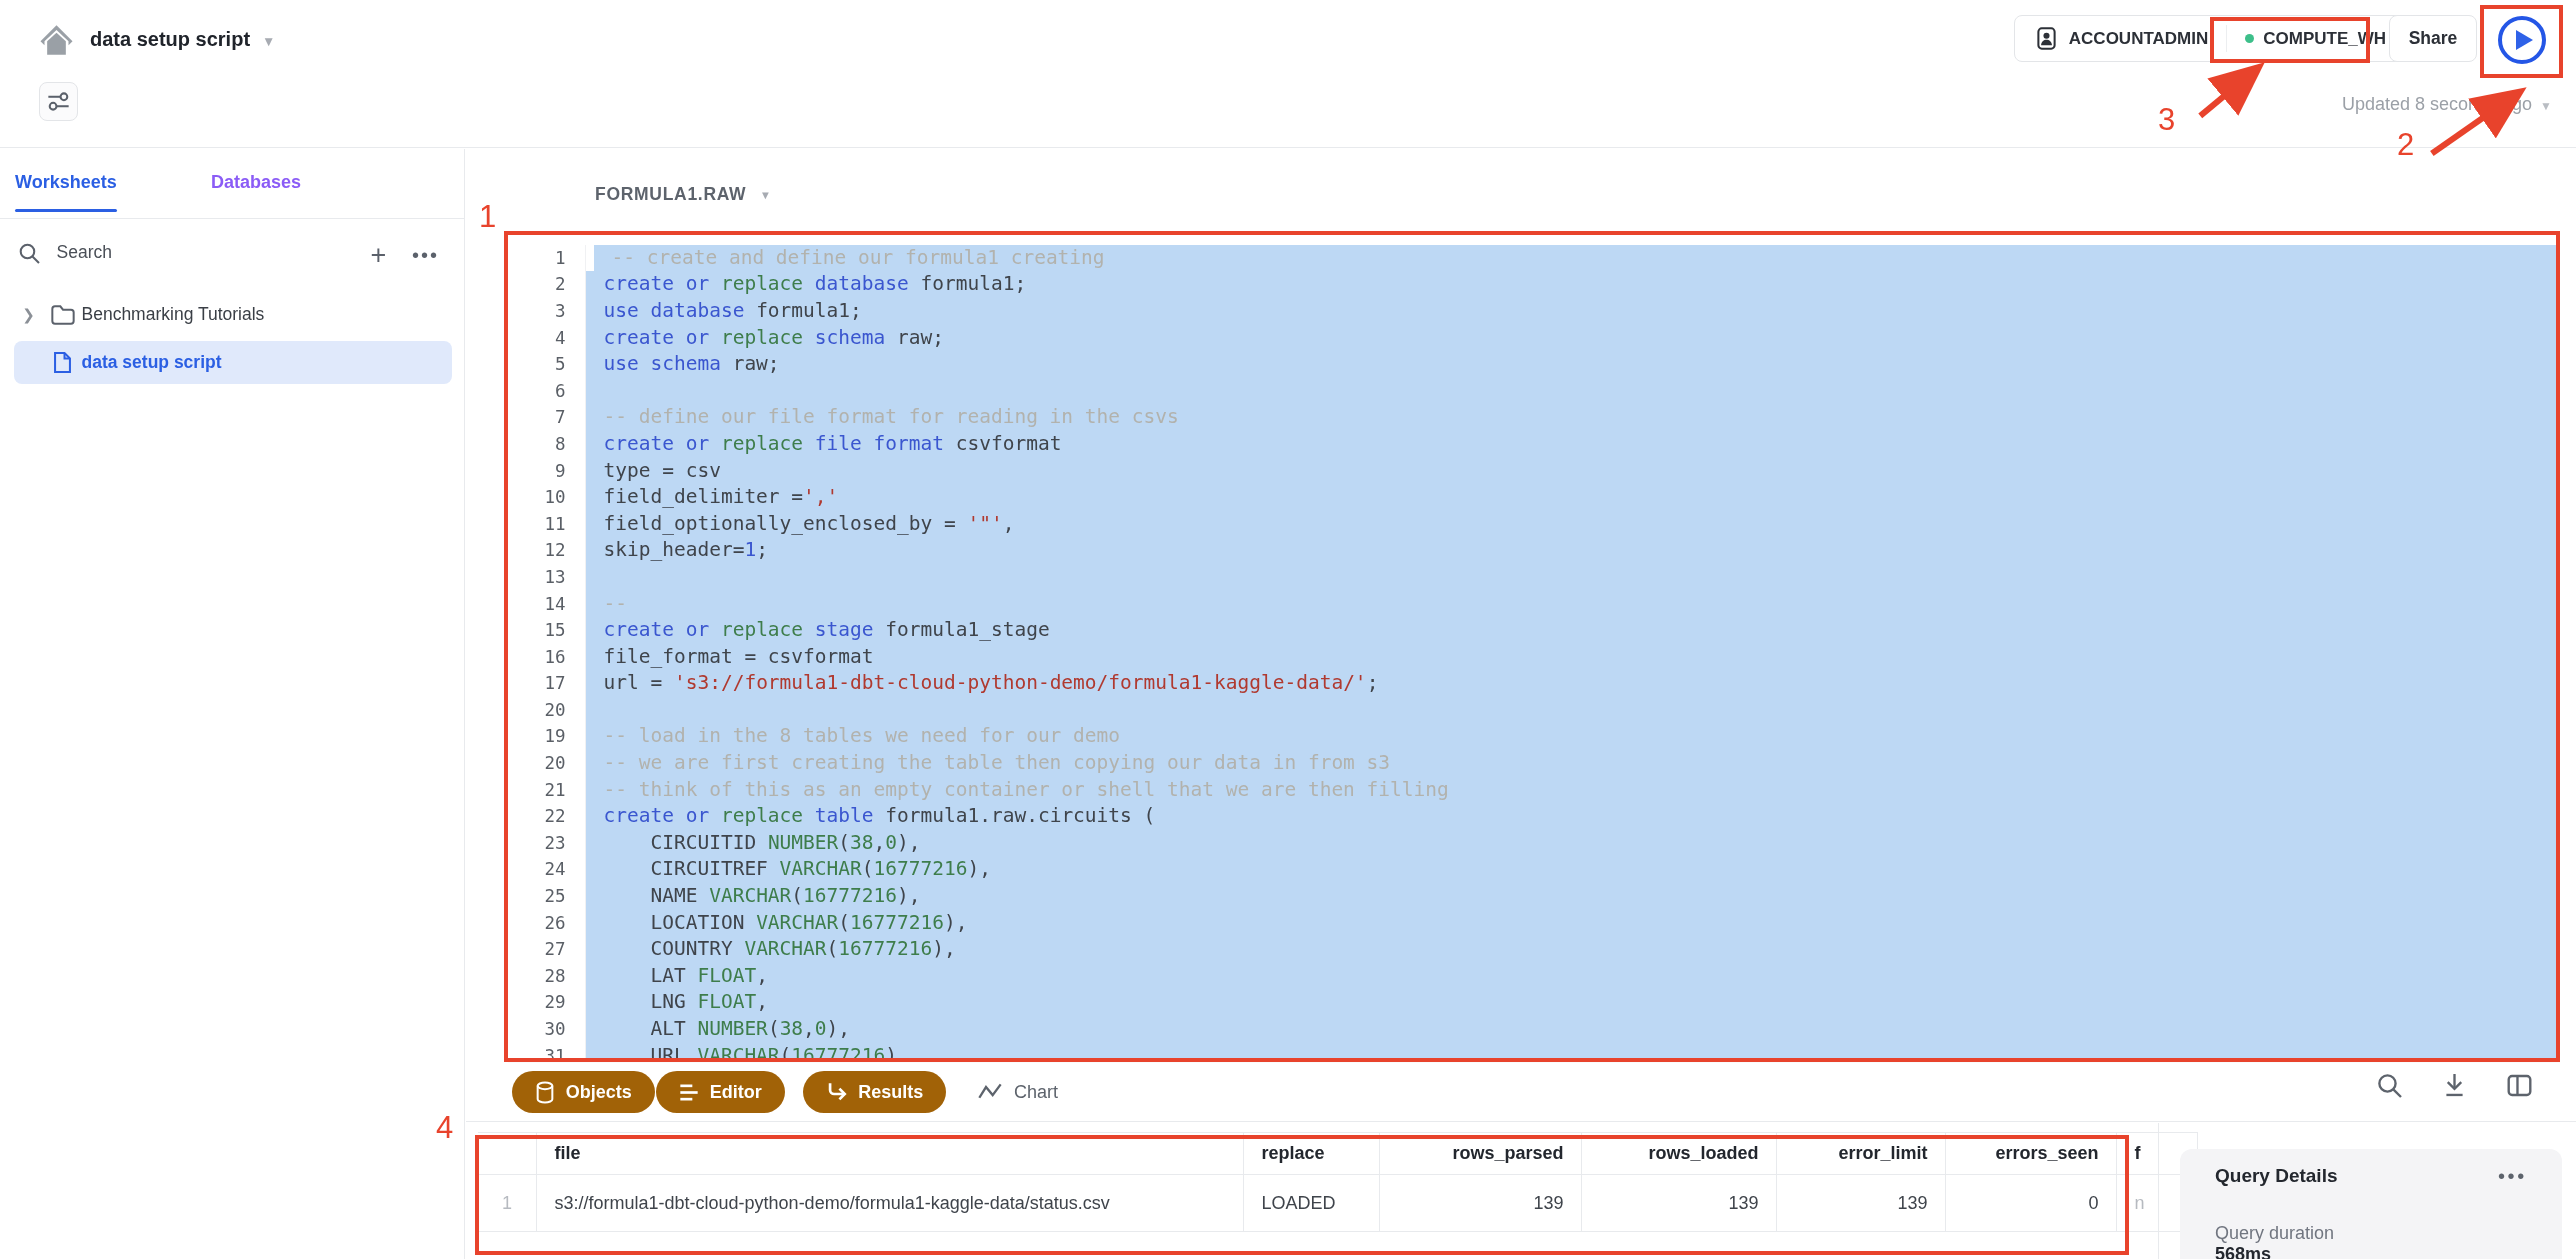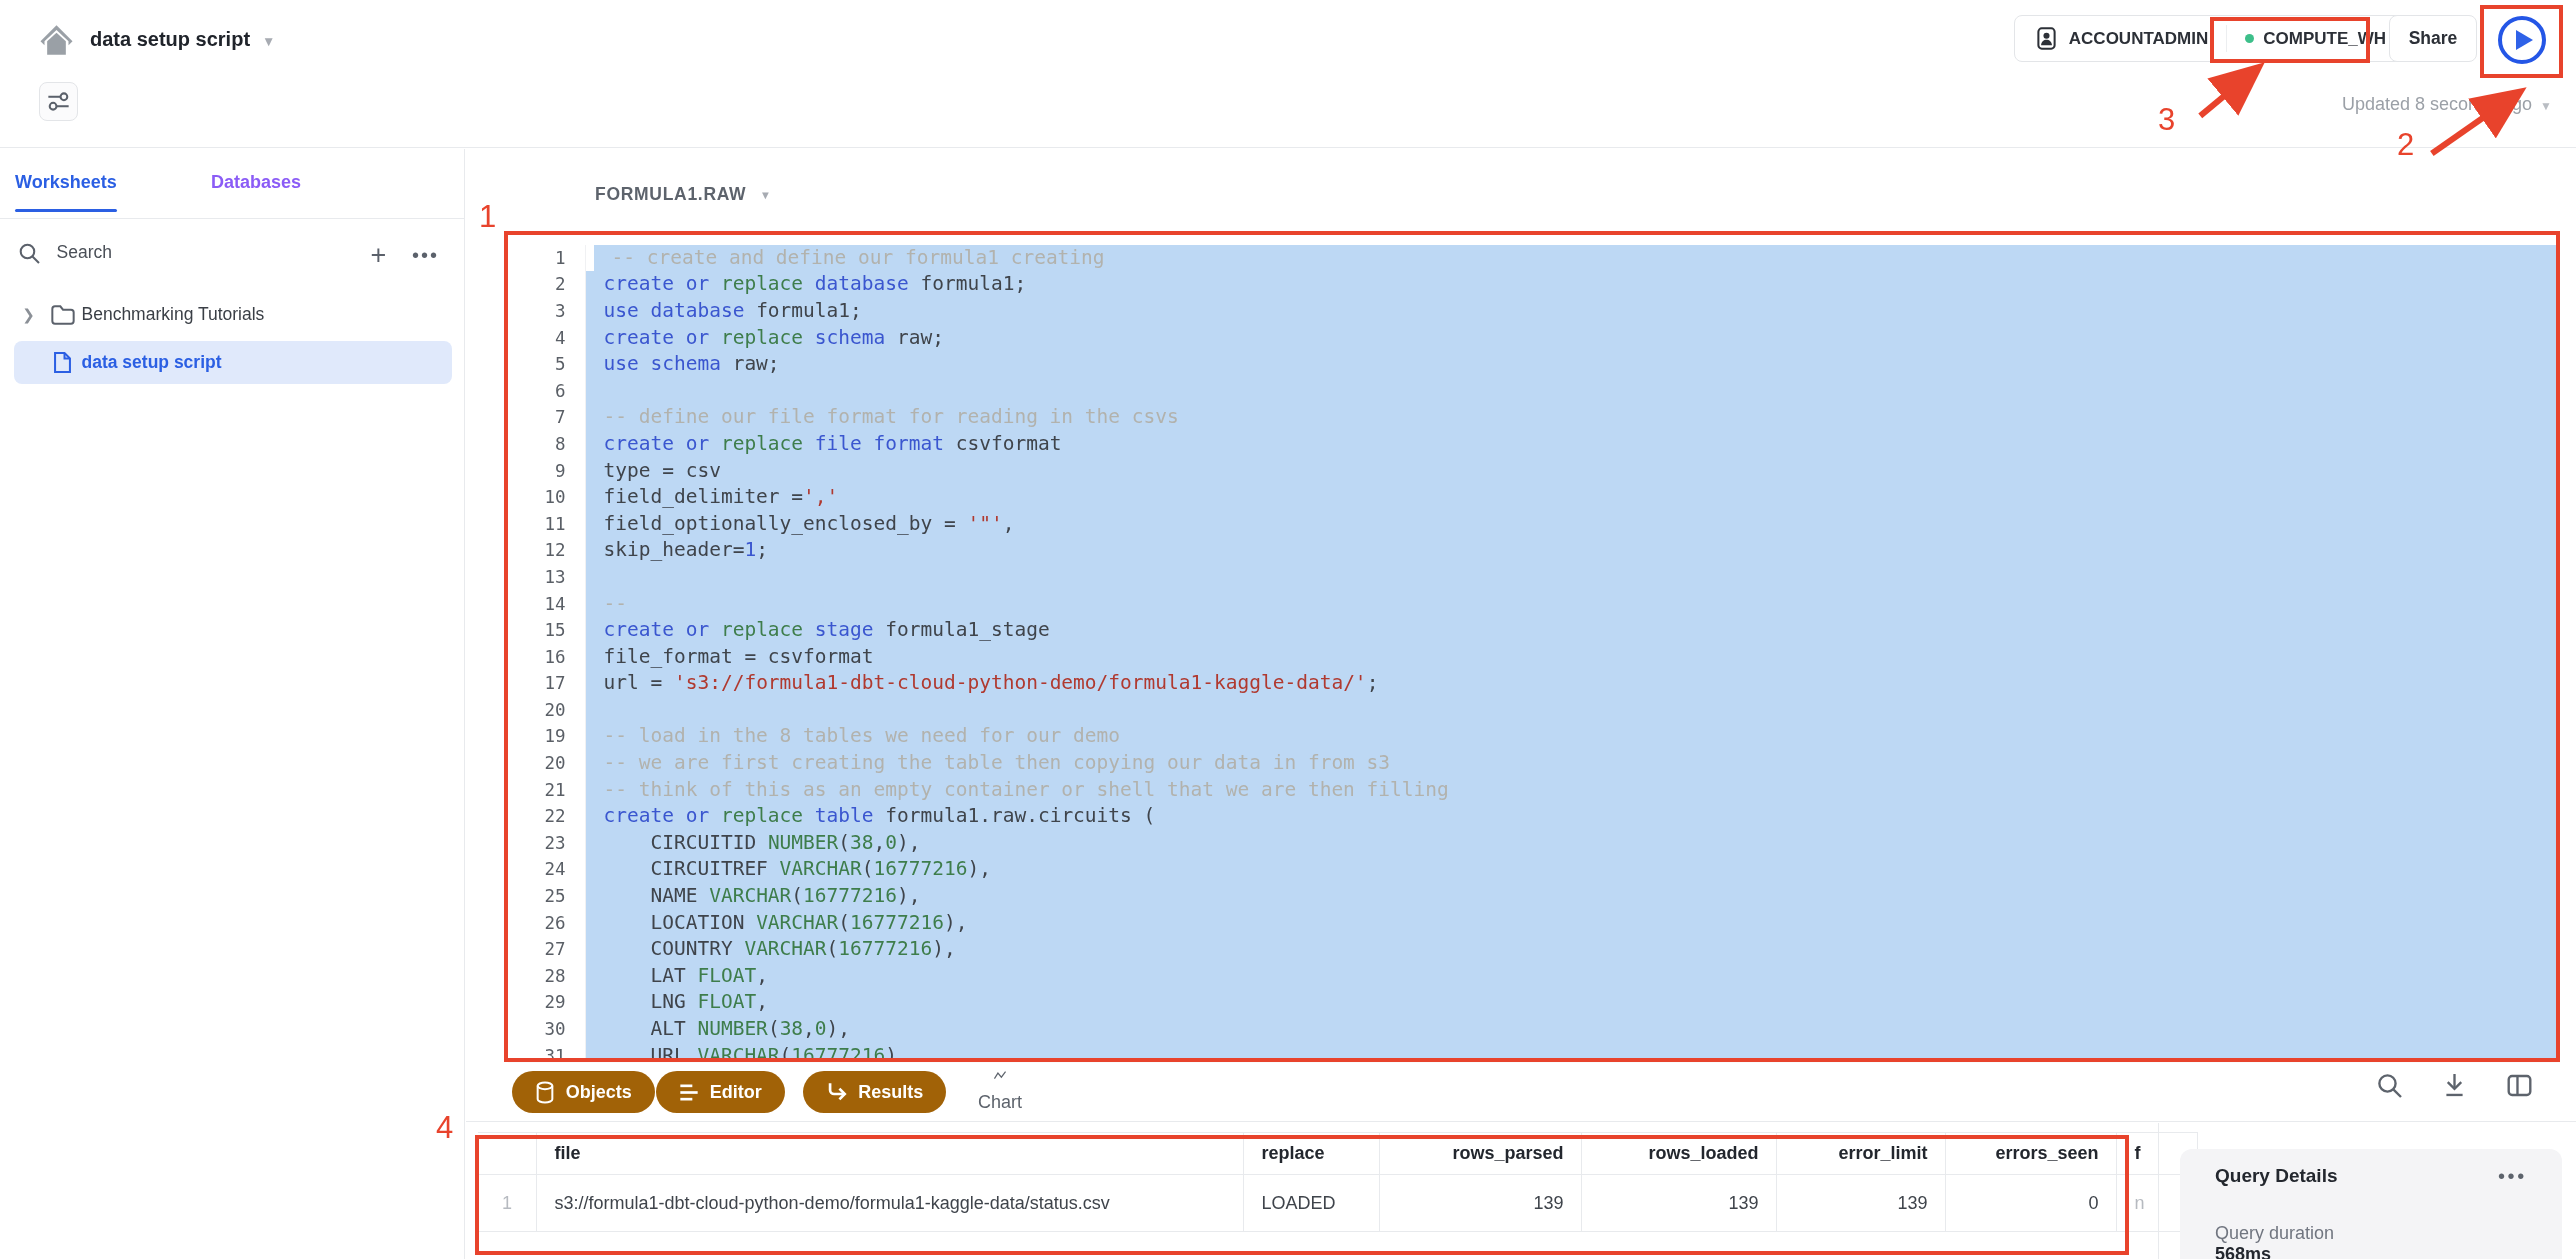--- a/index.html
+++ b/index.html
@@ -53,21 +53,21 @@
   .code-area { position:absolute; left:77px; top:10.8px; right:1.3px; border-left:1.3px solid #f0f1f3; padding-left:0; }
   .code-line { height:26.6px; line-height:26.6px; font-family:"DejaVu Sans Mono", monospace; font-size:19.5px; white-space:pre; background:#bdd8f4; padding-left:17.5px; }
   .code-line.first { margin-left:8px; }
   .tk-kw { color:#3a56cf; } .tk-fn { color:#3e7d4b; } .tk-str { color:#b0392f; }
   .tk-com { color:#b2b2ad; } .tk-pl { color:#3f444b; } .tk-num { color:#3a56cf; }
   .hscroll { position:absolute; left:42px; top:912px; width:2052px; height:13.5px; background:#fafbfc; border-top:1.3px solid #eceef0; }
 
   
   .toolbar { position:absolute; left:0; top:914px; width:2110px; height:59px; background:#fff; border-bottom:1.3px solid #e8eaed; }
   .pill { position:absolute; top:8px; height:42px; background:#a16207; color:#fff; border-radius:21.5px; display:flex; align-items:center; gap:10.8px; padding:0 23px; font-size:18px; font-weight:700; cursor:pointer; }
-  .chart-toggle { position:absolute; left:512px; top:8px; height:42px; display:flex; align-items:center; gap:12px; color:#5d636c; font-size:18px; font-weight:500; cursor:pointer;flex-direction:column; }
+  .chart-toggle { position:absolute; left:512px; top:8px; height:42px; display:flex; align-items:center; gap:12px; color:#5d636c; font-size:18px; font-weight:500; cursor:pointer; }
   .tb-icons { position:absolute; right:43px; top:9.4px; display:flex; gap:38px; }
   .tb-icons .ic { width:27px; height:27px; cursor:pointer; }
 
   
   .results { position:absolute; left:0; top:974px; width:2110px; height:136px; background:#fff; }
   .rtable { position:absolute; left:12px; top:9.4px; border-top:1.3px solid #e8eaed; }
   .trow { display:flex; }
   .tcell { border-right:1.3px solid #e8eaed; border-bottom:1.3px solid #e8eaed; font-size:18px; color:#3f444b; padding:0 17.5px; display:flex; align-items:center; overflow:hidden; white-space:nowrap; background:#fff; }
   .tcell.hdr { font-weight:700; color:#23272e; height:42px; }
   .tcell.dat { height:57px; }

